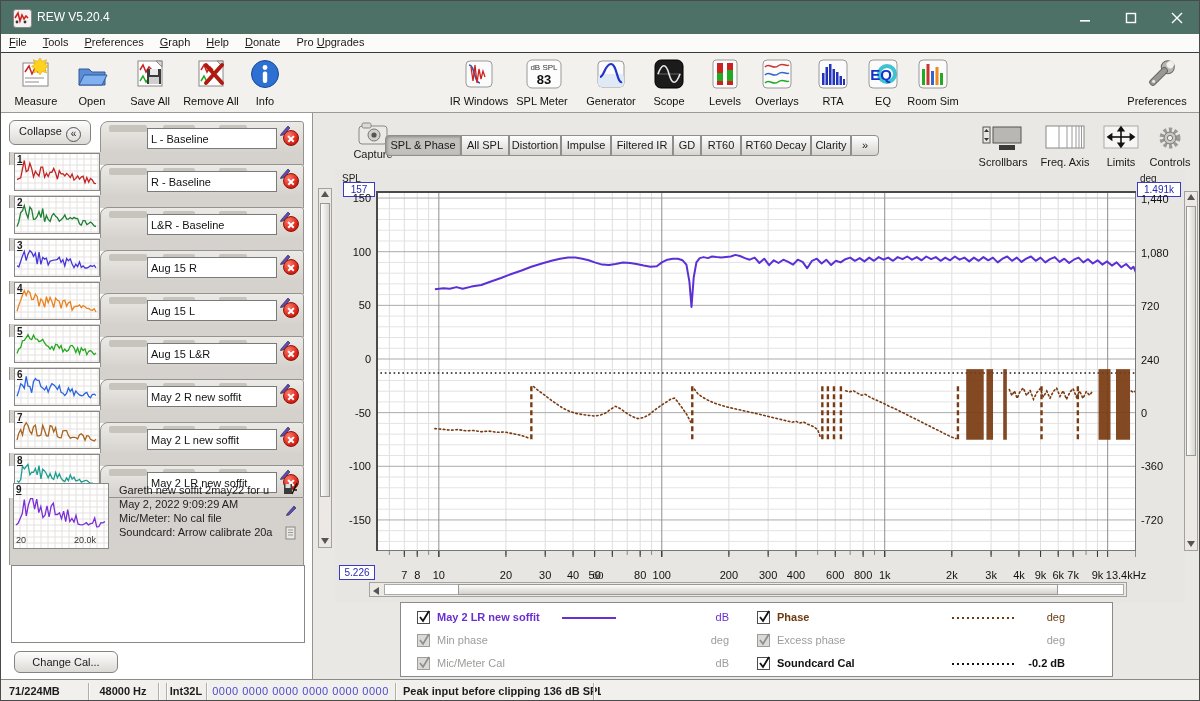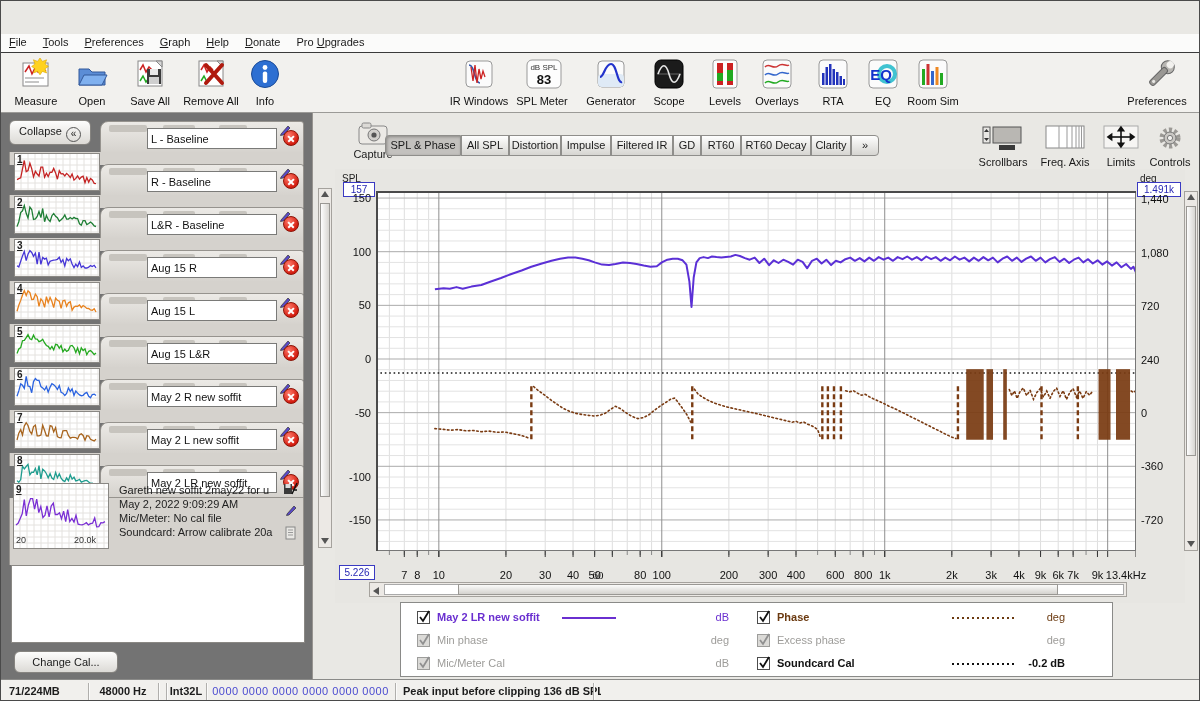--- a/index.html
+++ b/index.html
@@ -14,21 +14,21 @@
   
   #menubar{left:0;top:33px;width:1200px;height:19px;background:#fbfbfa;border-bottom:1px solid #3a3a3a;box-sizing:border-box;}
   .menuitem{display:inline-block;padding:2px 8px 0 8px;height:17px;font-size:11px;cursor:default;}
   .menuitem u{text-decoration:underline;}
   
   #toolbar{left:0;top:52px;width:1200px;height:60px;background:#f2f1ee;border-bottom:1px solid #9b9a97;box-sizing:border-box;}
   .tbtn{width:64px;height:56px;text-align:center;cursor:default;}
   .tbtn .ticon{position:absolute;left:50%;top:2px;transform:translateX(-50%);width:34px;height:34px;}
   .tbtn .tlabel{position:absolute;left:0;top:40px;width:100%;font-size:11px;color:#111;}
   
-  #sidebar{left:0;top:112px;width:312px;height:566px;background:#737373;border-right:1px solid #979490;box-sizing:border-box;}
+  #sidebar{left:0;top:112px;width:312px;height:566px;background:#ffffff;border-right:1px solid #979490;box-sizing:border-box;}
   .tab-upper{background:linear-gradient(#eceae6,#d5d2cd);border:1px solid #96938e;border-radius:8px 3px 0 0;box-sizing:border-box;}
   .tab-base{background:#d5d2cd;border-left:1px solid #96938e;border-right:1px solid #96938e;box-sizing:border-box;}
   .meta-blur{position:absolute;height:7px;background:#c7c4be;border-radius:2px;}
   .mfield{position:absolute;width:130px;height:21px;border:1px solid #7a7a78;background:#fff;font-family:"Liberation Sans",sans-serif;
           font-size:11px;padding:0 3px;box-sizing:border-box;color:#111;}
   .delx{position:absolute;width:16px;height:16px;border-radius:50%;
         background:radial-gradient(circle at 35% 30%,#ff7a6a,#d31c0f 70%);border:1px solid #8c1206;box-sizing:border-box;cursor:default;}
   .delx::before,.delx::after{content:"";position:absolute;left:3px;top:6.5px;width:8px;height:1.8px;background:#fff;}
   .delx::before{transform:rotate(45deg);} .delx::after{transform:rotate(-45deg);}
   .thumbwrap{position:absolute;background:#fff;border:1px solid #8a8884;box-sizing:border-box;}
@@ -56,20 +56,45 @@
   
   #statusbar{left:0;top:678px;width:1200px;height:23px;background:#f1f0ed;border-top:1px solid #8a8a88;box-sizing:border-box;}
   .scell{position:absolute;top:1px;height:20px;line-height:20px;font-weight:bold;color:#1c1c1c;overflow:hidden;white-space:nowrap;}
   .sdiv{position:absolute;top:3px;width:1px;height:17px;background:#b0afac;border-right:1px solid #fbfbfa;}
 </style>
 </head>
 <body>
 
 <div id="stage">
 
+  <div class="abs" id="titlebar">
+    <div class="abs" style="left:12px;top:8px;width:17px;height:17px;background:#f4f3f1;border-radius:3px;border:1px solid #888;">
+      <svg width="15" height="15" viewBox="0 0 15 15">
+          <polyline points="1,8 4,3 6,11 8,5 10,9 12,6 14,8" stroke="#c22" stroke-width="1.6" fill="none"></polyline>
+          <circle cx="3" cy="12" r="1.4" fill="#333"></circle>
+          <circle cx="11" cy="12" r="1.4" fill="#333"></circle>
+        </svg>
+    </div>
+    <div class="abs title">REW V5.20.4</div>
+    <div class="abs winbtn" style="left:1062px;">
+        <svg width="12" height="12">
+          <rect x="1" y="8" width="10" height="1.6" fill="#fff"></rect>
+        </svg>
+      </div>
+    <div class="abs winbtn" style="left:1108px;">
+        <svg width="12" height="12">
+          <rect x="1.5" y="1.5" width="9" height="9" fill="none" stroke="#fff" stroke-width="1.4"></rect>
+        </svg>
+      </div>
+    <div class="abs winbtn" style="left:1154px;">
+        <svg width="12" height="12">
+          <path d="M1 1 L11 11 M11 1 L1 11" stroke="#fff" stroke-width="1.4"></path>
+        </svg>
+      </div>
+  </div>
 
   <div class="abs" id="menubar"><div class="menuitem"><u>F</u>ile</div><div class="menuitem"><u>T</u>ools</div><div class="menuitem"><u>P</u>references</div><div class="menuitem"><u>G</u>raph</div><div class="menuitem"><u>H</u>elp</div><div class="menuitem"><u>D</u>onate</div><div class="menuitem">Pro <u>U</u>pgrades</div></div>
 
   <div class="abs" id="toolbar">
       <div class="tbtn abs" style="left: 3px; top: 2px; width: 64px;">
         <div class="ticon abs"><svg width="34" height="34">
             <rect x="4" y="6" width="25" height="23" fill="#fff" stroke="#888"></rect>
             <polyline points="6,15 10,9 13,17 16,11 19,15 23,12 27,14" stroke="#c22" stroke-width="1.5" fill="none"></polyline>
             <rect x="6" y="20" width="19" height="2" fill="#c6c6c6"></rect>
             <rect x="6" y="24" width="14" height="2" fill="#c6c6c6"></rect>
@@ -613,21 +638,21 @@
       <div class="abs axname" style="left: 341px; top: 172px;">SPL</div>
       <div class="bluebox abs" style="left: 342px; top: 181px; width: 30px; height: 13px;">157</div>
       <div class="abs axname" style="left: 1139px; top: 172px;">deg</div>
       <div class="bluebox abs" style="left: 1136px; top: 181px; width: 42px; height: 13px;">1.491k</div>
       <div class="bluebox abs" style="left: 338px; top: 564px; width: 34px; height: 13px;">5.226</div>
       <div class="ticklabel" style="left: 336px; top: 191.05px; width: 34px; text-align: right;">150</div>
       <div class="ticklabel" style="left: 336px; top: 244.7px; width: 34px; text-align: right;">100</div>
       <div class="ticklabel" style="left: 336px; top: 298.35px; width: 34px; text-align: right;">50</div>
       <div class="ticklabel" style="left: 336px; top: 352px; width: 34px; text-align: right;">0</div>
       <div class="ticklabel" style="left: 336px; top: 405.65px; width: 34px; text-align: right;">-50</div>
-      <div class="ticklabel" style="left: 336px; top: 459.3px; width: 34px; text-align: right; margin-top: 11px;">-100</div>
+      <div class="ticklabel" style="left: 336px; top: 459.3px; width: 34px; text-align: right;">-100</div>
       <div class="ticklabel" style="left: 336px; top: 512.95px; width: 34px; text-align: right;">-150</div>
       <div class="ticklabel" style="left: 1140px; top: 192.016px; width: 44px; text-align: left;">1,440</div>
       <div class="ticklabel" style="left: 1140px; top: 245.512px; width: 44px; text-align: left;">1,080</div>
       <div class="ticklabel" style="left: 1140px; top: 299.008px; width: 44px; text-align: left;">720</div>
       <div class="ticklabel" style="left: 1140px; top: 352.504px; width: 44px; text-align: left;">240</div>
       <div class="ticklabel" style="left: 1140px; top: 406px; width: 44px; text-align: left;">0</div>
       <div class="ticklabel" style="left: 1140px; top: 459.496px; width: 44px; text-align: left;">-360</div>
       <div class="ticklabel" style="left: 1140px; top: 512.992px; width: 44px; text-align: left;">-720</div>
       <div class="ticklabel" style="left: 381.298px; top: 568px; width: 44px; text-align: center;">7</div>
       <div class="ticklabel" style="left: 394.227px; top: 568px; width: 44px; text-align: center;">8</div>

